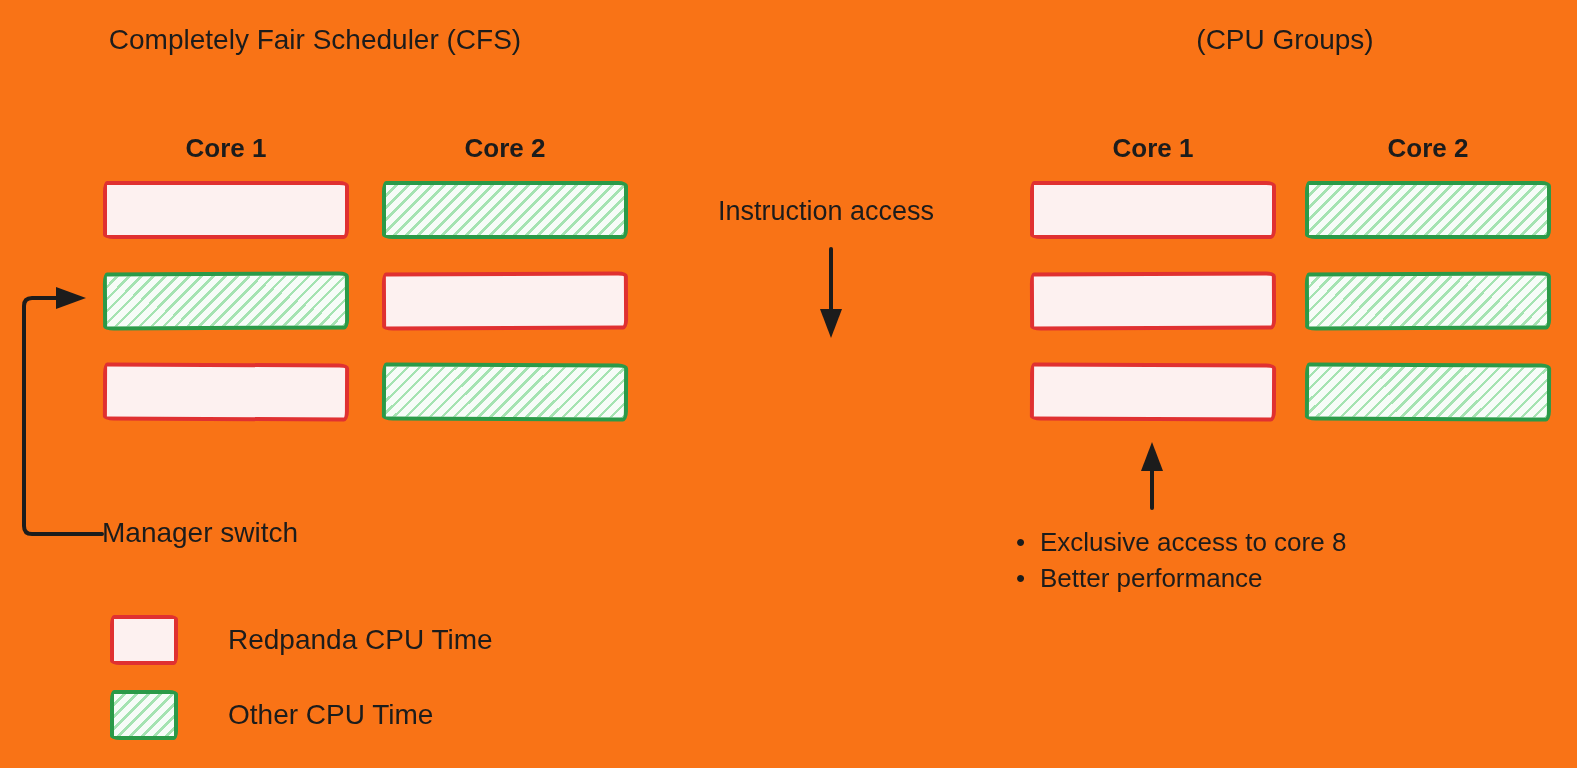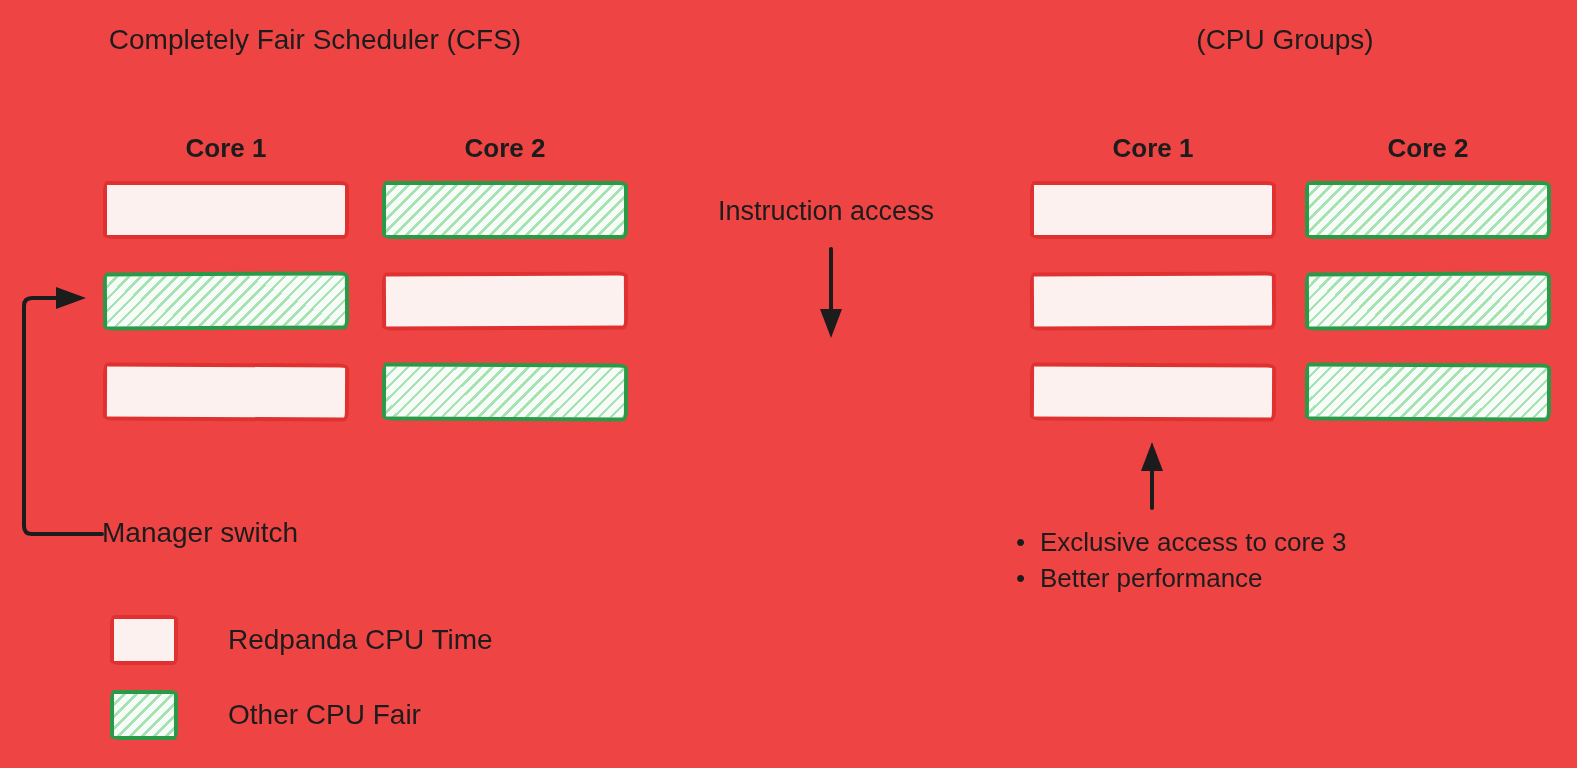--- a/index.html
+++ b/index.html
@@ -7,21 +7,21 @@
     padding: 0;
     background: #ffffff;
     font-family: "Liberation Sans", sans-serif;
     color: #1c1c1c;
   }
   .canvas {
     position: relative;
     width: 1577px;
     height: 768px;
     overflow: hidden;
-    background: #ef4444;
+    background: #f97316;
   }
   .abs { position: absolute; }
   .title {
     font-size: 28px;
     text-align: center;
     line-height: 35px;
     color: #1c1c1c;
   }
   .core-label {
     font-size: 26px;
@@ -154,26 +154,26 @@
       <div class="block redpanda"></div>
       <div class="block redpanda"></div>
     </div>
   <div class="abs col" style="left:1305px; top:181px;">
       <div class="block other"></div>
       <div class="block other"></div>
       <div class="block other"></div>
     </div>
 
   <div class="abs bullets" style="left:1012px; top:524px; width:420px;">
-    <div class="bullet-row">Exclusive access to core 3</div>
+    <div class="bullet-row">Exclusive access to core 8</div>
     <div class="bullet-row">Better performance</div>
   </div>
 
   <div class="abs legend-row" style="left:110px; top:615px;">
     <div class="swatch redpanda"></div>
     <div class="legend-label">Redpanda CPU Time</div>
   </div>
   <div class="abs legend-row" style="left:110px; top:690px;">
     <div class="swatch other"></div>
-    <div class="legend-label">Other CPU Fair</div>
+    <div class="legend-label">Other CPU Time</div>
   </div>
 
 </div>
 
 </body></html>

